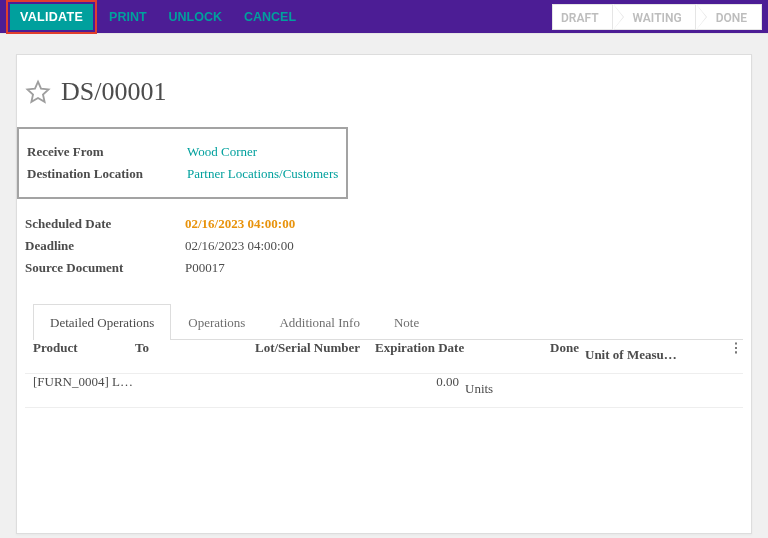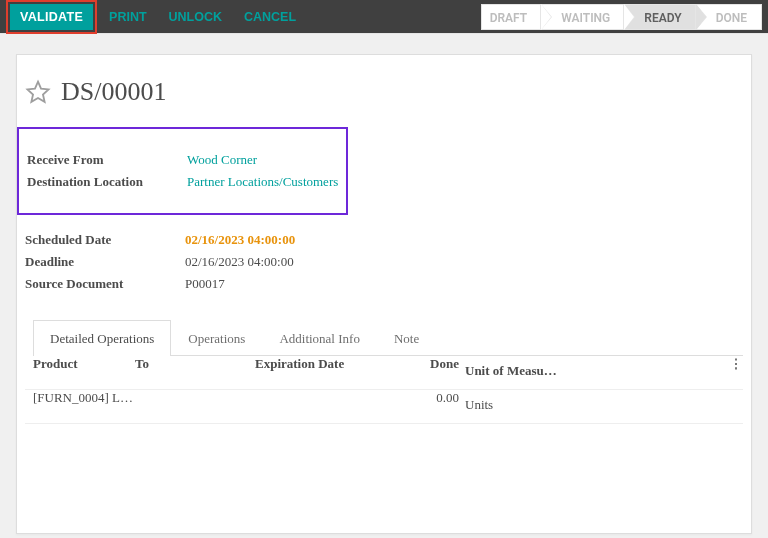--- a/index.html
+++ b/index.html
@@ -10,21 +10,21 @@
     background: #f0f0f0;
     width: 768px;
     height: 538px;
     overflow: hidden;
   }
   .app { width: 100%; height: 100%; }
   .topbar {
     display: flex;
     align-items: center;
     justify-content: space-between;
-    background: #404040;
+    background: #4c1d95;
     border-bottom: 1px solid #e5e5e5;
     padding: 4px 6px 4px 6px;
     height: 34px;
   }
   .actions { display: flex; align-items: center; gap: 2px; }
   .btn-primary-wrap {
     border: 2px solid #e03e2d;
     padding: 2px;
     display: inline-flex;
   }
@@ -118,22 +118,22 @@
   .record-title {
     font-size: 26px;
     font-weight: 500;
     color: #4c4c4c;
   }
   .fields-block {
     display: table;
     margin-bottom: 14px;
   }
   .fields-block.highlighted {
-    border: 2px solid #6d28d9;
-    padding: 20px 8px;
+    border: 2px solid #a3a3a3;
+    padding: 12px 8px;
     margin-left: -8px;
   }
   .field-row { display: table-row; }
   .field-label, .field-value { display: table-cell; padding: 3px 0; font-size: 13px; vertical-align: top; }
   .field-label { font-weight: 700; color: #4c4c4c; width: 160px; }
   .field-value { color: #4c4c4c; }
   .field-value.link { color: #00a09d; cursor: pointer; }
   .field-value.date-accent { color: #e8930c; font-weight: 600; }
 
   .tabs {
@@ -187,21 +187,20 @@
       <span class="btn-primary-wrap">
         <button class="btn-primary">VALIDATE</button>
       </span>
       <button class="btn-link">PRINT</button>
       <button class="btn-link">UNLOCK</button>
       <button class="btn-link">CANCEL</button>
     </div>
     <div class="status-arrows">
       <div class="arrow">DRAFT</div>
       <div class="arrow">WAITING</div>
-      <div class="arrow active">READY</div>
       <div class="arrow last">DONE</div>
     </div>
   </div>
 
   <div class="page">
     <div class="sheet">
       <div class="sheet-inner">
 
         <div class="title-row">
           <svg class="star-icon" viewBox="0 0 24 24">
@@ -240,20 +239,21 @@
           <div class="tab active">Detailed Operations</div>
           <div class="tab">Operations</div>
           <div class="tab">Additional Info</div>
           <div class="tab">Note</div>
         </div>
 
         <div class="grid">
           <div class="grid-head">
             <div class="col-product">Product</div>
             <div class="col-to">To</div>
+            <div class="col-lot">Lot/Serial Number</div>
             <div class="col-exp">Expiration Date</div>
             <div class="col-done">Done</div>
             <div class="col-uom">Unit of Measu…</div>
             <div class="col-menu">⋮</div>
           </div>
           <div class="grid-row">
             <div class="col-product">[FURN_0004] Let…</div>
             <div class="col-lot"></div>
             <div class="col-exp"></div>
             <div class="col-done">0.00</div>

